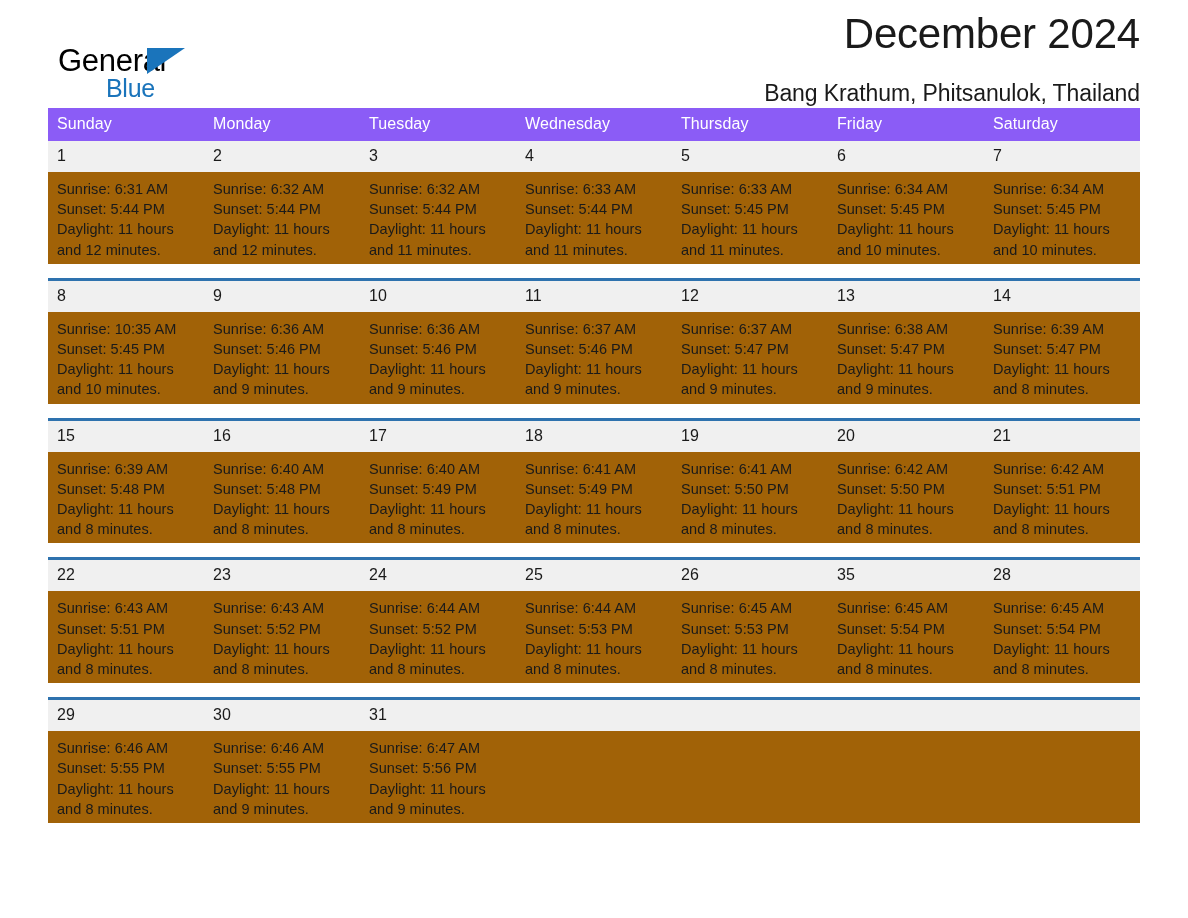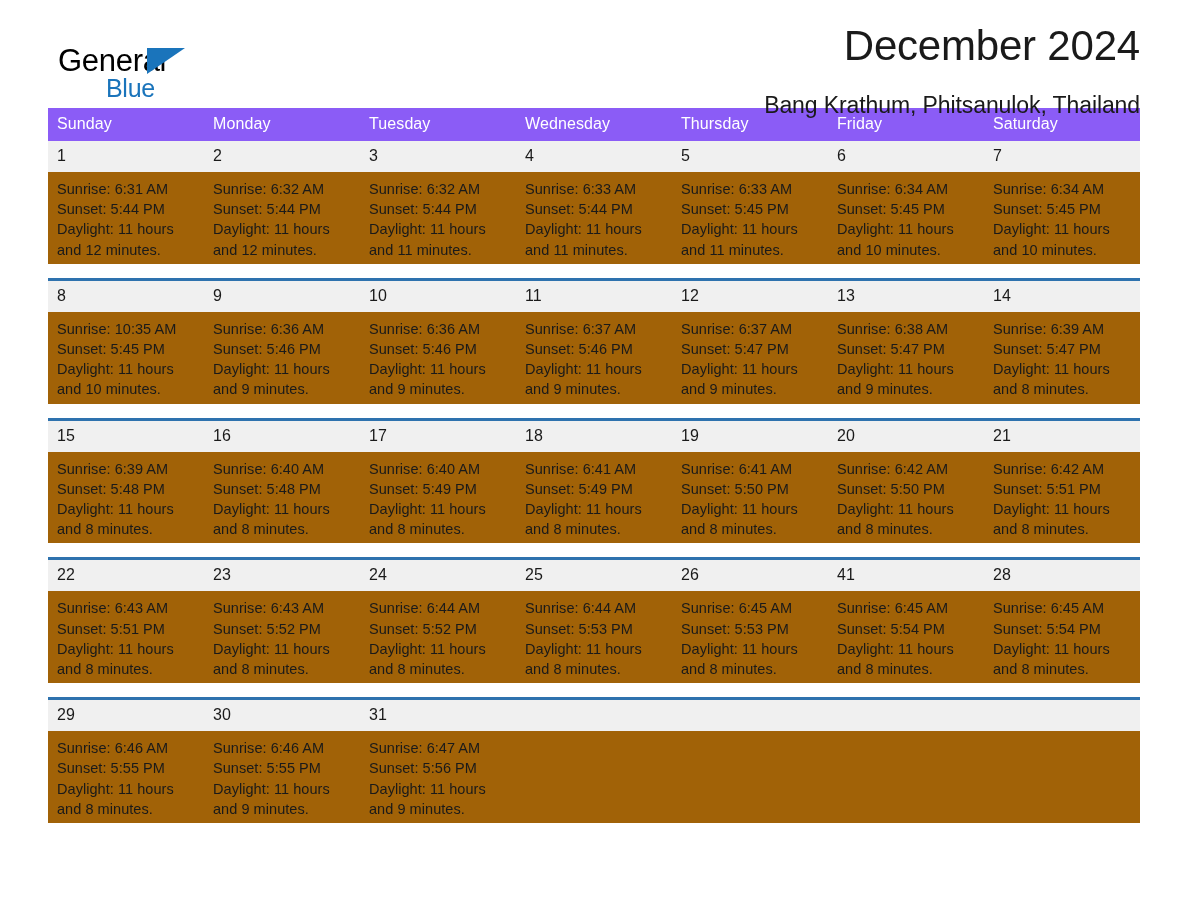--- a/index.html
+++ b/index.html
@@ -20,21 +20,21 @@
     height: 918px;
     box-sizing: border-box;
     padding: 0 48px;
   }
 
   
   .topbar {
     position: relative;
     height: 108px;
     display: flex;
-    align-items: center;
+    align-items: flex-end;
     justify-content: space-between;
   }
   .brand {
     position: relative;
     margin-top: 44px;
     width: 220px;
     height: 64px;
     user-select: none;
   }
   .brand-general {
@@ -364,21 +364,21 @@
       <tr class="week-sep">
           <td colspan="7"></td>
         </tr>
 
       <tr class="daynum-row">
         <td>22</td>
         <td>23</td>
         <td>24</td>
         <td>25</td>
         <td>26</td>
-        <td>41</td>
+        <td>35</td>
         <td>28</td>
       </tr>
       <tr class="info-row">
         <td>
           <span class="line">Sunrise: 6:43 AM</span>
           <span class="line">Sunset: 5:51 PM</span>
           <span class="line">Daylight: 11 hours</span>
           <span class="line">and 8 minutes.</span>
         </td>
         <td>

